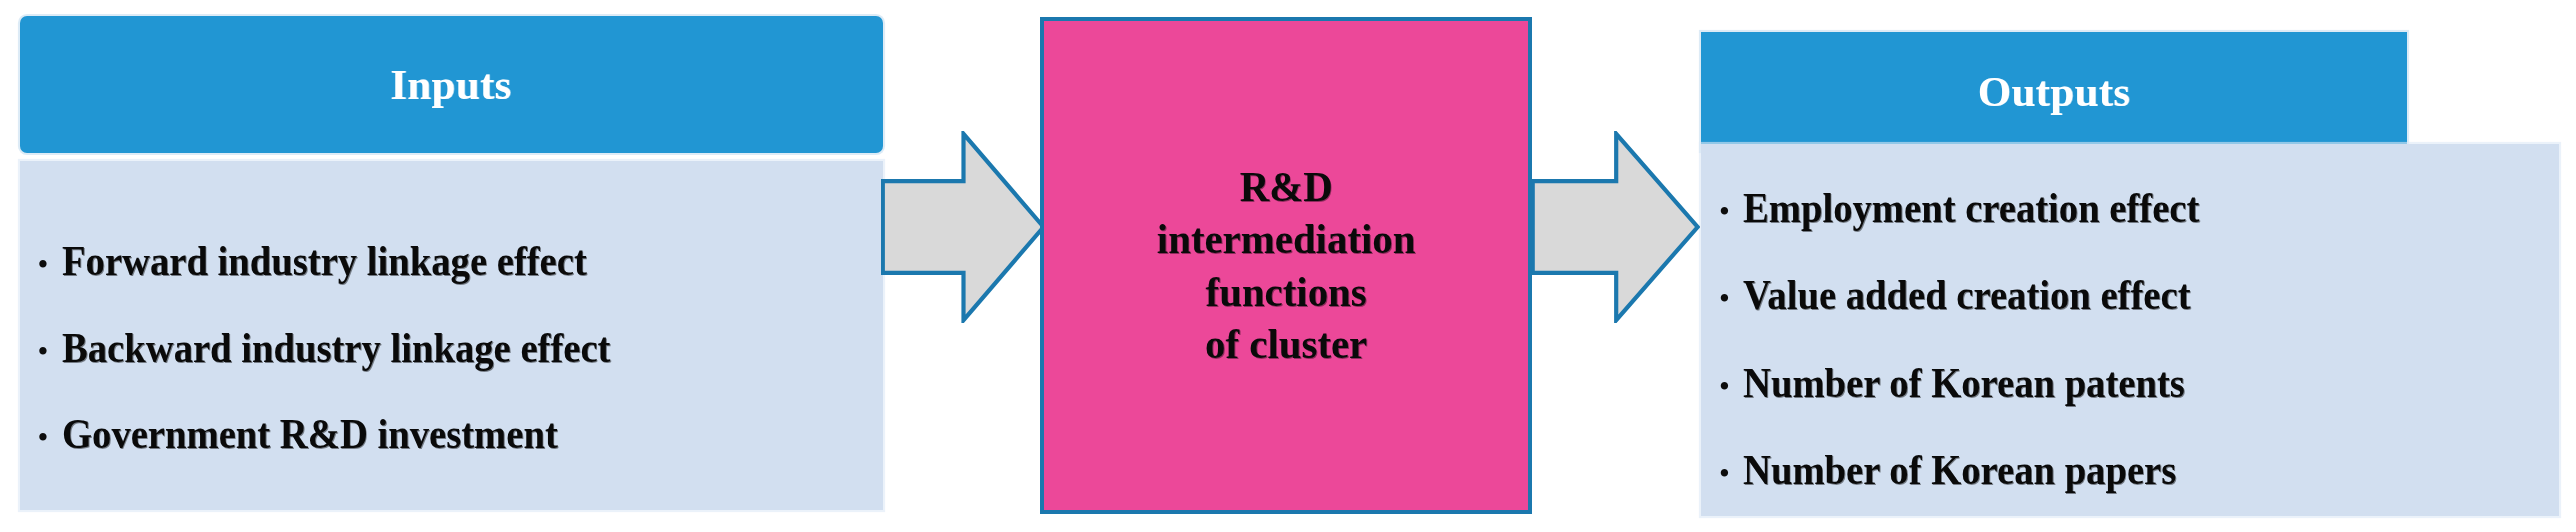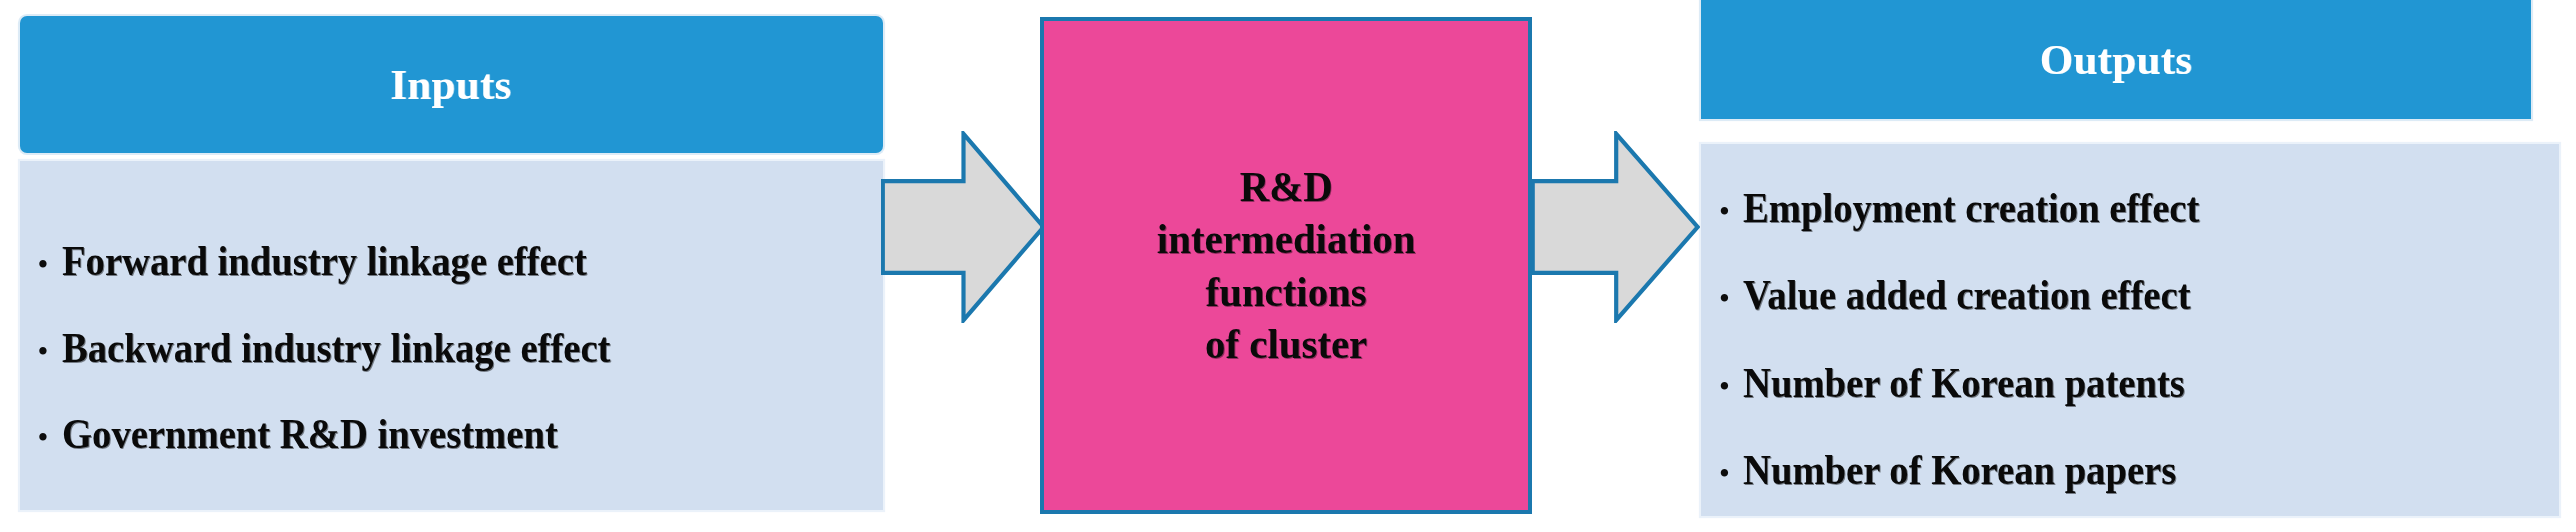--- a/index.html
+++ b/index.html
@@ -151,21 +151,21 @@
       <span>of cluster</span>
     </div>
   </div>
 
   <div class="arrow" style="left:1531px; top:131px; width:169px; height:192px;">
     <svg width="169" height="192" viewBox="0 0 242 276">
       <polygon points="2,72 122,72 122,4 239,138 122,272 122,204 2,204" fill="#d9d9d9" stroke="#1b78ae" stroke-width="6" stroke-linejoin="miter"></polygon>
     </svg>
   </div>
 
-  <div class="panel-header" style="left:1701px; top:0; width:830px; height:119px;">
+  <div class="panel-header" style="left:1701px; top:32px; width:706px; height:119px;">
     <div class="panel-header-text">Outputs</div>
   </div>
 
   <div class="panel-body" style="left:1701px; top:144px; width:858px; height:372px;">
     <ul class="bullet-list">
 
       <li class="bullet-row" style="left:18px; top:43px;">
         <span class="bullet-dot">•</span>
         <span class="bullet-text">Employment creation effect</span>
       </li>

